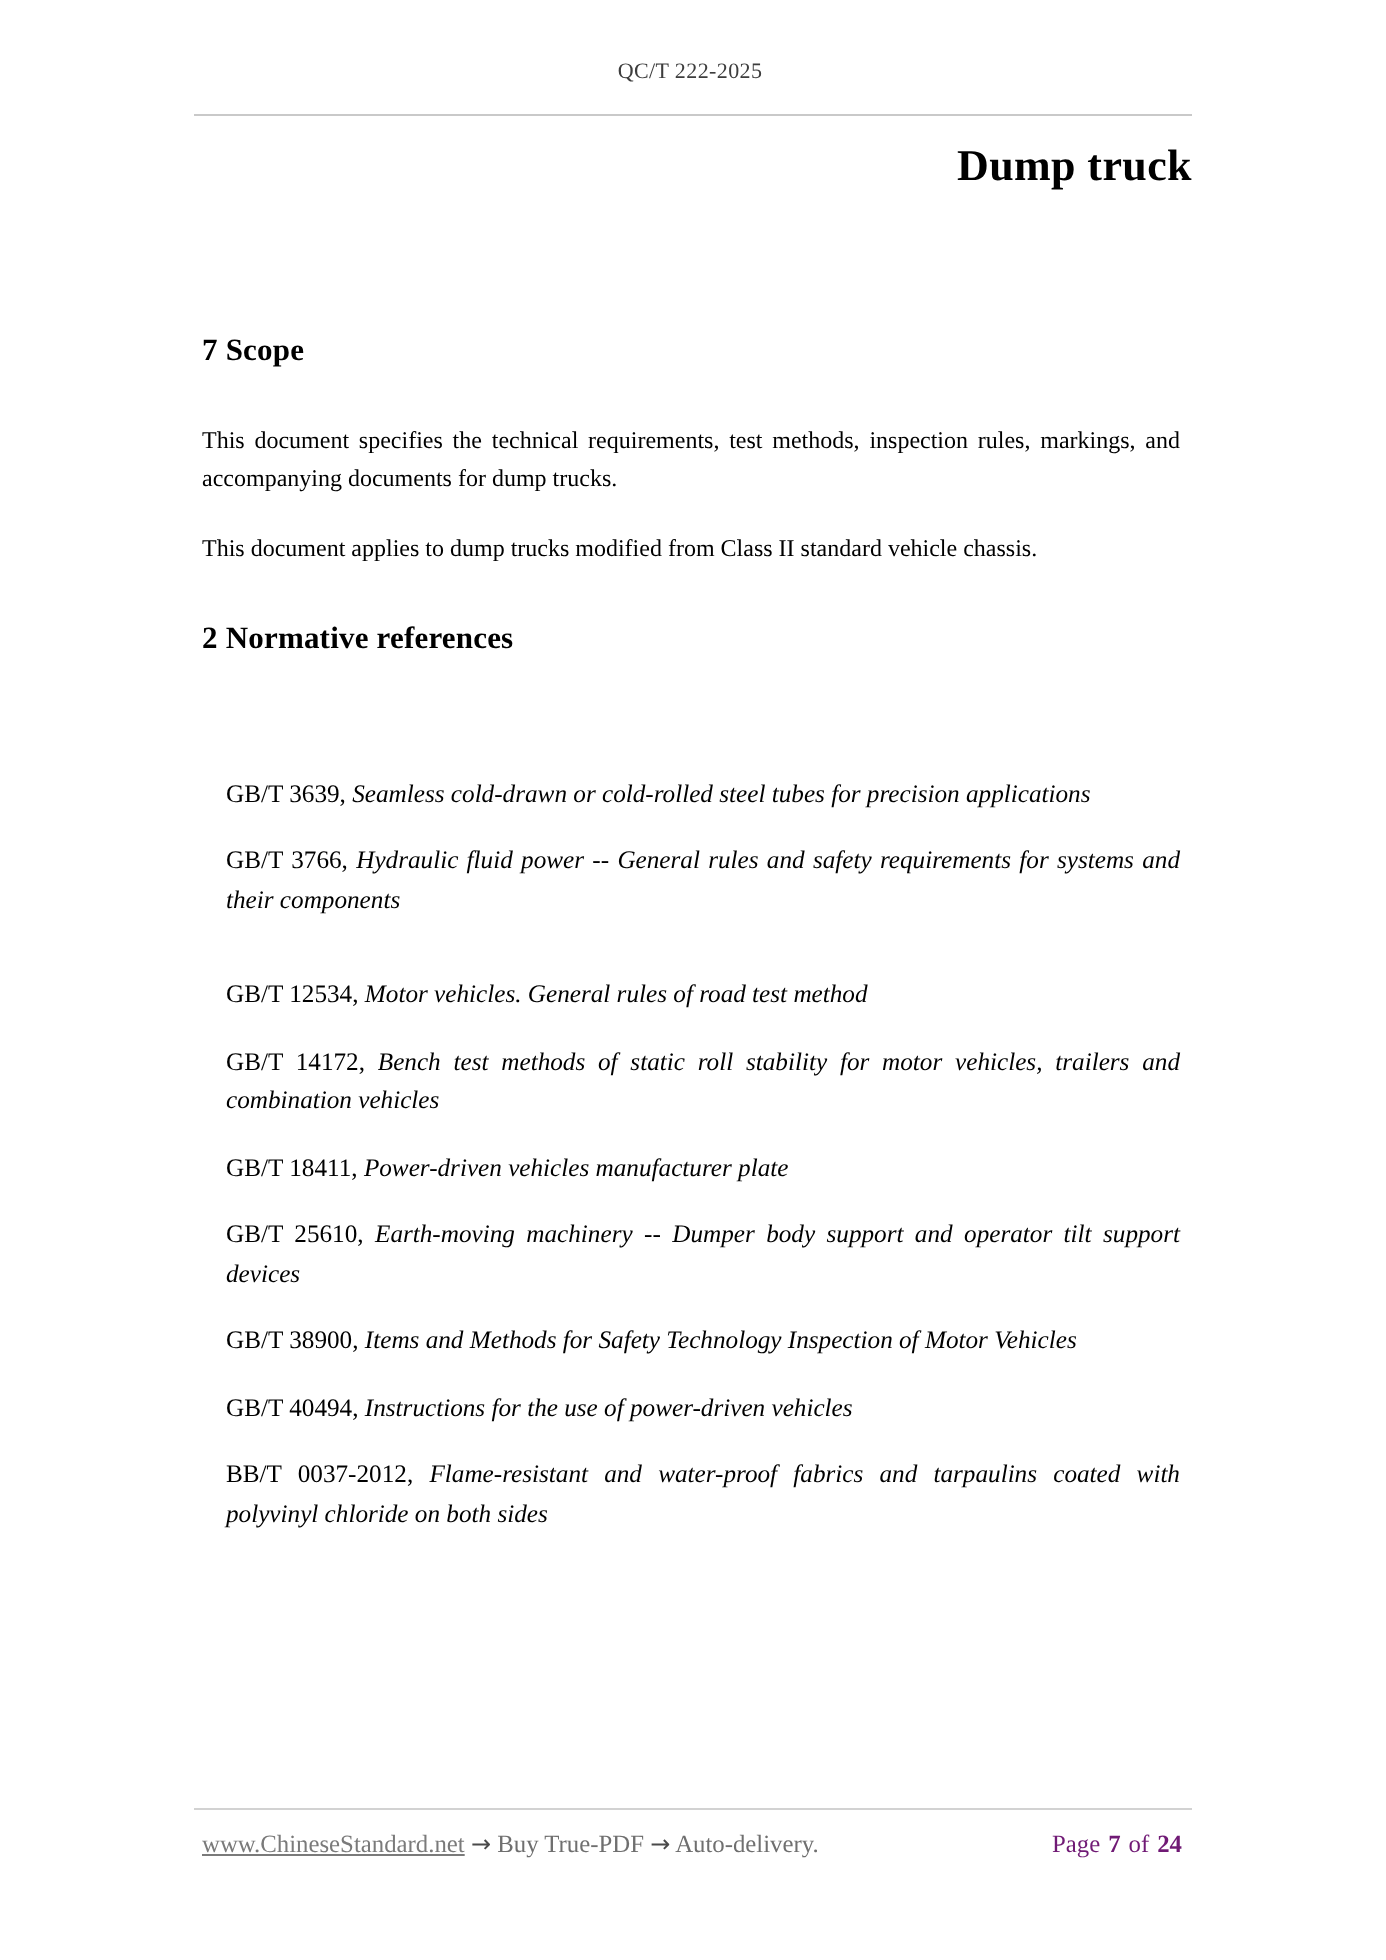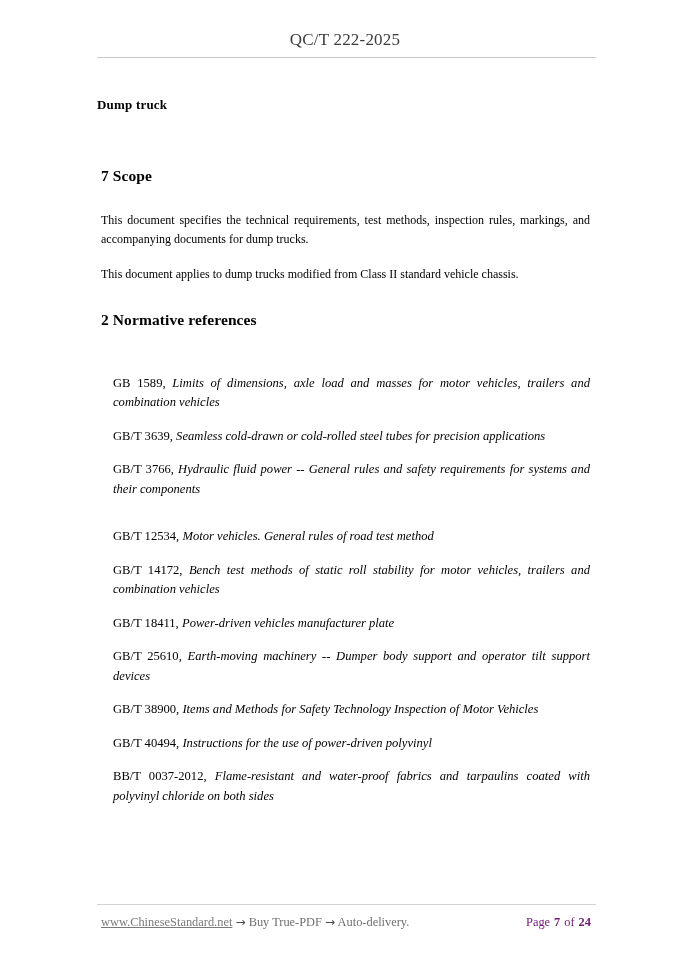--- a/index.html
+++ b/index.html
@@ -25,41 +25,41 @@
 
   
   .header {
     position: absolute;
     left: 97px;
     top: 30px;
     width: 496px;
   }
   .header-text {
     text-align: center;
-    font-size: 17px;
+    font-size: 11px;
     color: #3d3d3d;
     letter-spacing: 0.2px;
   }
   .header-rule {
     position: absolute;
     left: 97px;
     top: 57px;
     width: 499px;
     height: 1px;
     background: #c9c9c9;
   }
 
   
   .doc-title {
     position: absolute;
     left: 97px;
-    top: 97px;
+    top: 70px;
     width: 499px;
-    text-align: left;
-    font-size: 13px;
+    text-align: right;
+    font-size: 22px;
     font-weight: bold;
     letter-spacing: 0.2px;
   }
 
   
   .content {
     position: absolute;
     left: 101px;
     top: 166px;
     width: 489px;
@@ -168,24 +168,20 @@
 
     <h2 class="section-heading">2 Normative references</h2>
 
     <div class="sp-after-h2"></div>
 
 
     <div class="sp-reflist"></div>
 
     <div>
 
-      <p class="ref-item">
-        <span class="ref-code">GB 1589,</span>
-        <span class="ref-title">Limits of dimensions, axle load and masses for motor vehicles, trailers and combination vehicles</span>
-      </p>
       <div class="sp-ref"></div>
 
       <p class="ref-item">
         <span class="ref-code">GB/T 3639,</span>
         <span class="ref-title">Seamless cold-drawn or cold-rolled steel tubes for precision applications</span>
       </p>
       <div class="sp-ref"></div>
 
       <p class="ref-item">
         <span class="ref-code">GB/T 3766,</span>
@@ -220,21 +216,21 @@
       <div class="sp-ref"></div>
 
       <p class="ref-item">
         <span class="ref-code">GB/T 38900,</span>
         <span class="ref-title">Items and Methods for Safety Technology Inspection of Motor Vehicles</span>
       </p>
       <div class="sp-ref"></div>
 
       <p class="ref-item">
         <span class="ref-code">GB/T 40494,</span>
-        <span class="ref-title">Instructions for the use of power-driven polyvinyl</span>
+        <span class="ref-title">Instructions for the use of power-driven vehicles</span>
       </p>
       <div class="sp-ref"></div>
 
       <p class="ref-item">
         <span class="ref-code">BB/T 0037-2012,</span>
         <span class="ref-title">Flame-resistant and water-proof fabrics and tarpaulins coated with polyvinyl chloride on both sides</span>
       </p>
 
     </div>
   </div>

